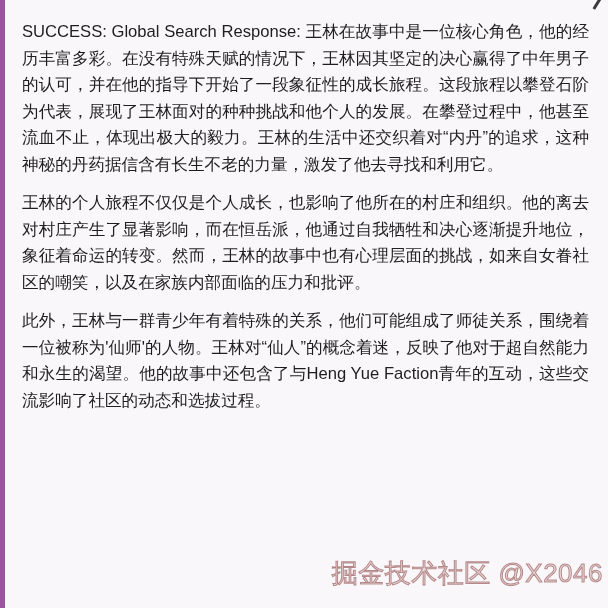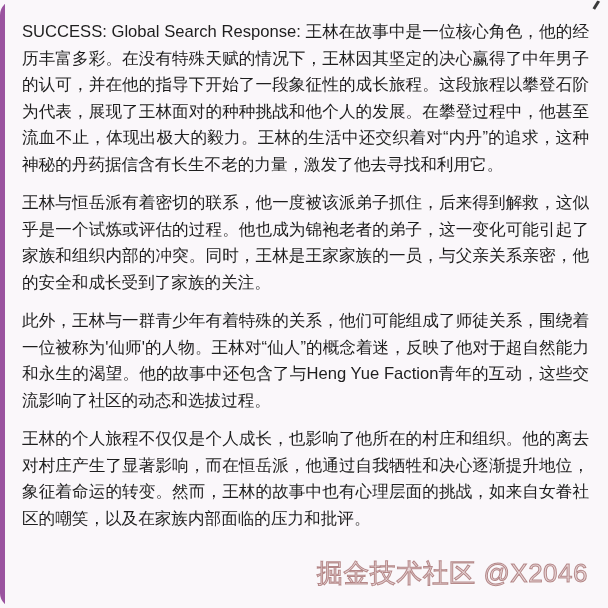--- a/index.html
+++ b/index.html
@@ -11,21 +11,20 @@
     height: 608px;
     overflow: hidden;
     background: #faf7fa;
   }
   .page {
     position: relative;
     width: 608px;
     height: 608px;
     overflow: hidden;
     font-family: "Liberation Sans", "DejaVu Sans", sans-serif;
-    border-radius: 15px;
   }
   .accent-bar {
     position: absolute;
     left: 0;
     top: 0;
     width: 5px;
     height: 100%;
   }
   .content {
     position: absolute;
@@ -35,21 +34,21 @@
   }
   .content p {
     margin: 0 0 12px 0;
     font-size: 16.6px;
     line-height: 26.5px;
     text-align: justify;
     word-break: break-all;
   }
   .watermark {
     position: absolute;
-    right: 20px;
+    right: 5px;
     top: 556px;
     font-size: 26px;
     letter-spacing: 0.5px;
     white-space: nowrap;
     color: rgba(196, 152, 152, 0.38);
     -webkit-text-stroke: 1px rgba(132, 58, 58, 0.55);
     text-shadow: 1px 1px 0 rgba(255, 255, 255, 0.65);
     pointer-events: none;
   }
   .corner-fragment {
@@ -64,19 +63,18 @@
 </style>
 </head>
 <body>
 
 <div class="page">
   <div class="accent-bar" style="background:#9a539f"></div>
   <div class="corner-fragment"></div>
 
   <div class="content" style="color:#1e1e1e">
     <p>SUCCESS: Global Search Response: 王林在故事中是一位核心角色，他的经历丰富多彩。在没有特殊天赋的情况下，王林因其坚定的决心赢得了中年男子的认可，并在他的指导下开始了一段象征性的成长旅程。这段旅程以攀登石阶为代表，展现了王林面对的种种挑战和他个人的发展。在攀登过程中，他甚至流血不止，体现出极大的毅力。王林的生活中还交织着对“内丹”的追求，这种神秘的丹药据信含有长生不老的力量，激发了他去寻找和利用它。</p>
-    <p>王林与恒岳派有着密切的联系，他一度被该派弟子抓住，后来得到解救，这似乎是一个试炼或评估的过程。他也成为锦袍老者的弟子，这一变化可能引起了家族和组织内部的冲突。同时，王林是王家家族的一员，与父亲关系亲密，他的安全和成长受到了家族的关注。</p>
+    <p>王林的个人旅程不仅仅是个人成长，也影响了他所在的村庄和组织。他的离去对村庄产生了显著影响，而在恒岳派，他通过自我牺牲和决心逐渐提升地位，象征着命运的转变。然而，王林的故事中也有心理层面的挑战，如来自女眷社区的嘲笑，以及在家族内部面临的压力和批评。</p>
     <p>此外，王林与一群青少年有着特殊的关系，他们可能组成了师徒关系，围绕着一位被称为'仙师'的人物。王林对“仙人”的概念着迷，反映了他对于超自然能力和永生的渴望。他的故事中还包含了与Heng Yue Faction青年的互动，这些交流影响了社区的动态和选拔过程。</p>
-    <p>王林的个人旅程不仅仅是个人成长，也影响了他所在的村庄和组织。他的离去对村庄产生了显著影响，而在恒岳派，他通过自我牺牲和决心逐渐提升地位，象征着命运的转变。然而，王林的故事中也有心理层面的挑战，如来自女眷社区的嘲笑，以及在家族内部面临的压力和批评。</p>
   </div>
 
   <div class="watermark">掘金技术社区 @X2046</div>
 </div>
 
 </body></html>

